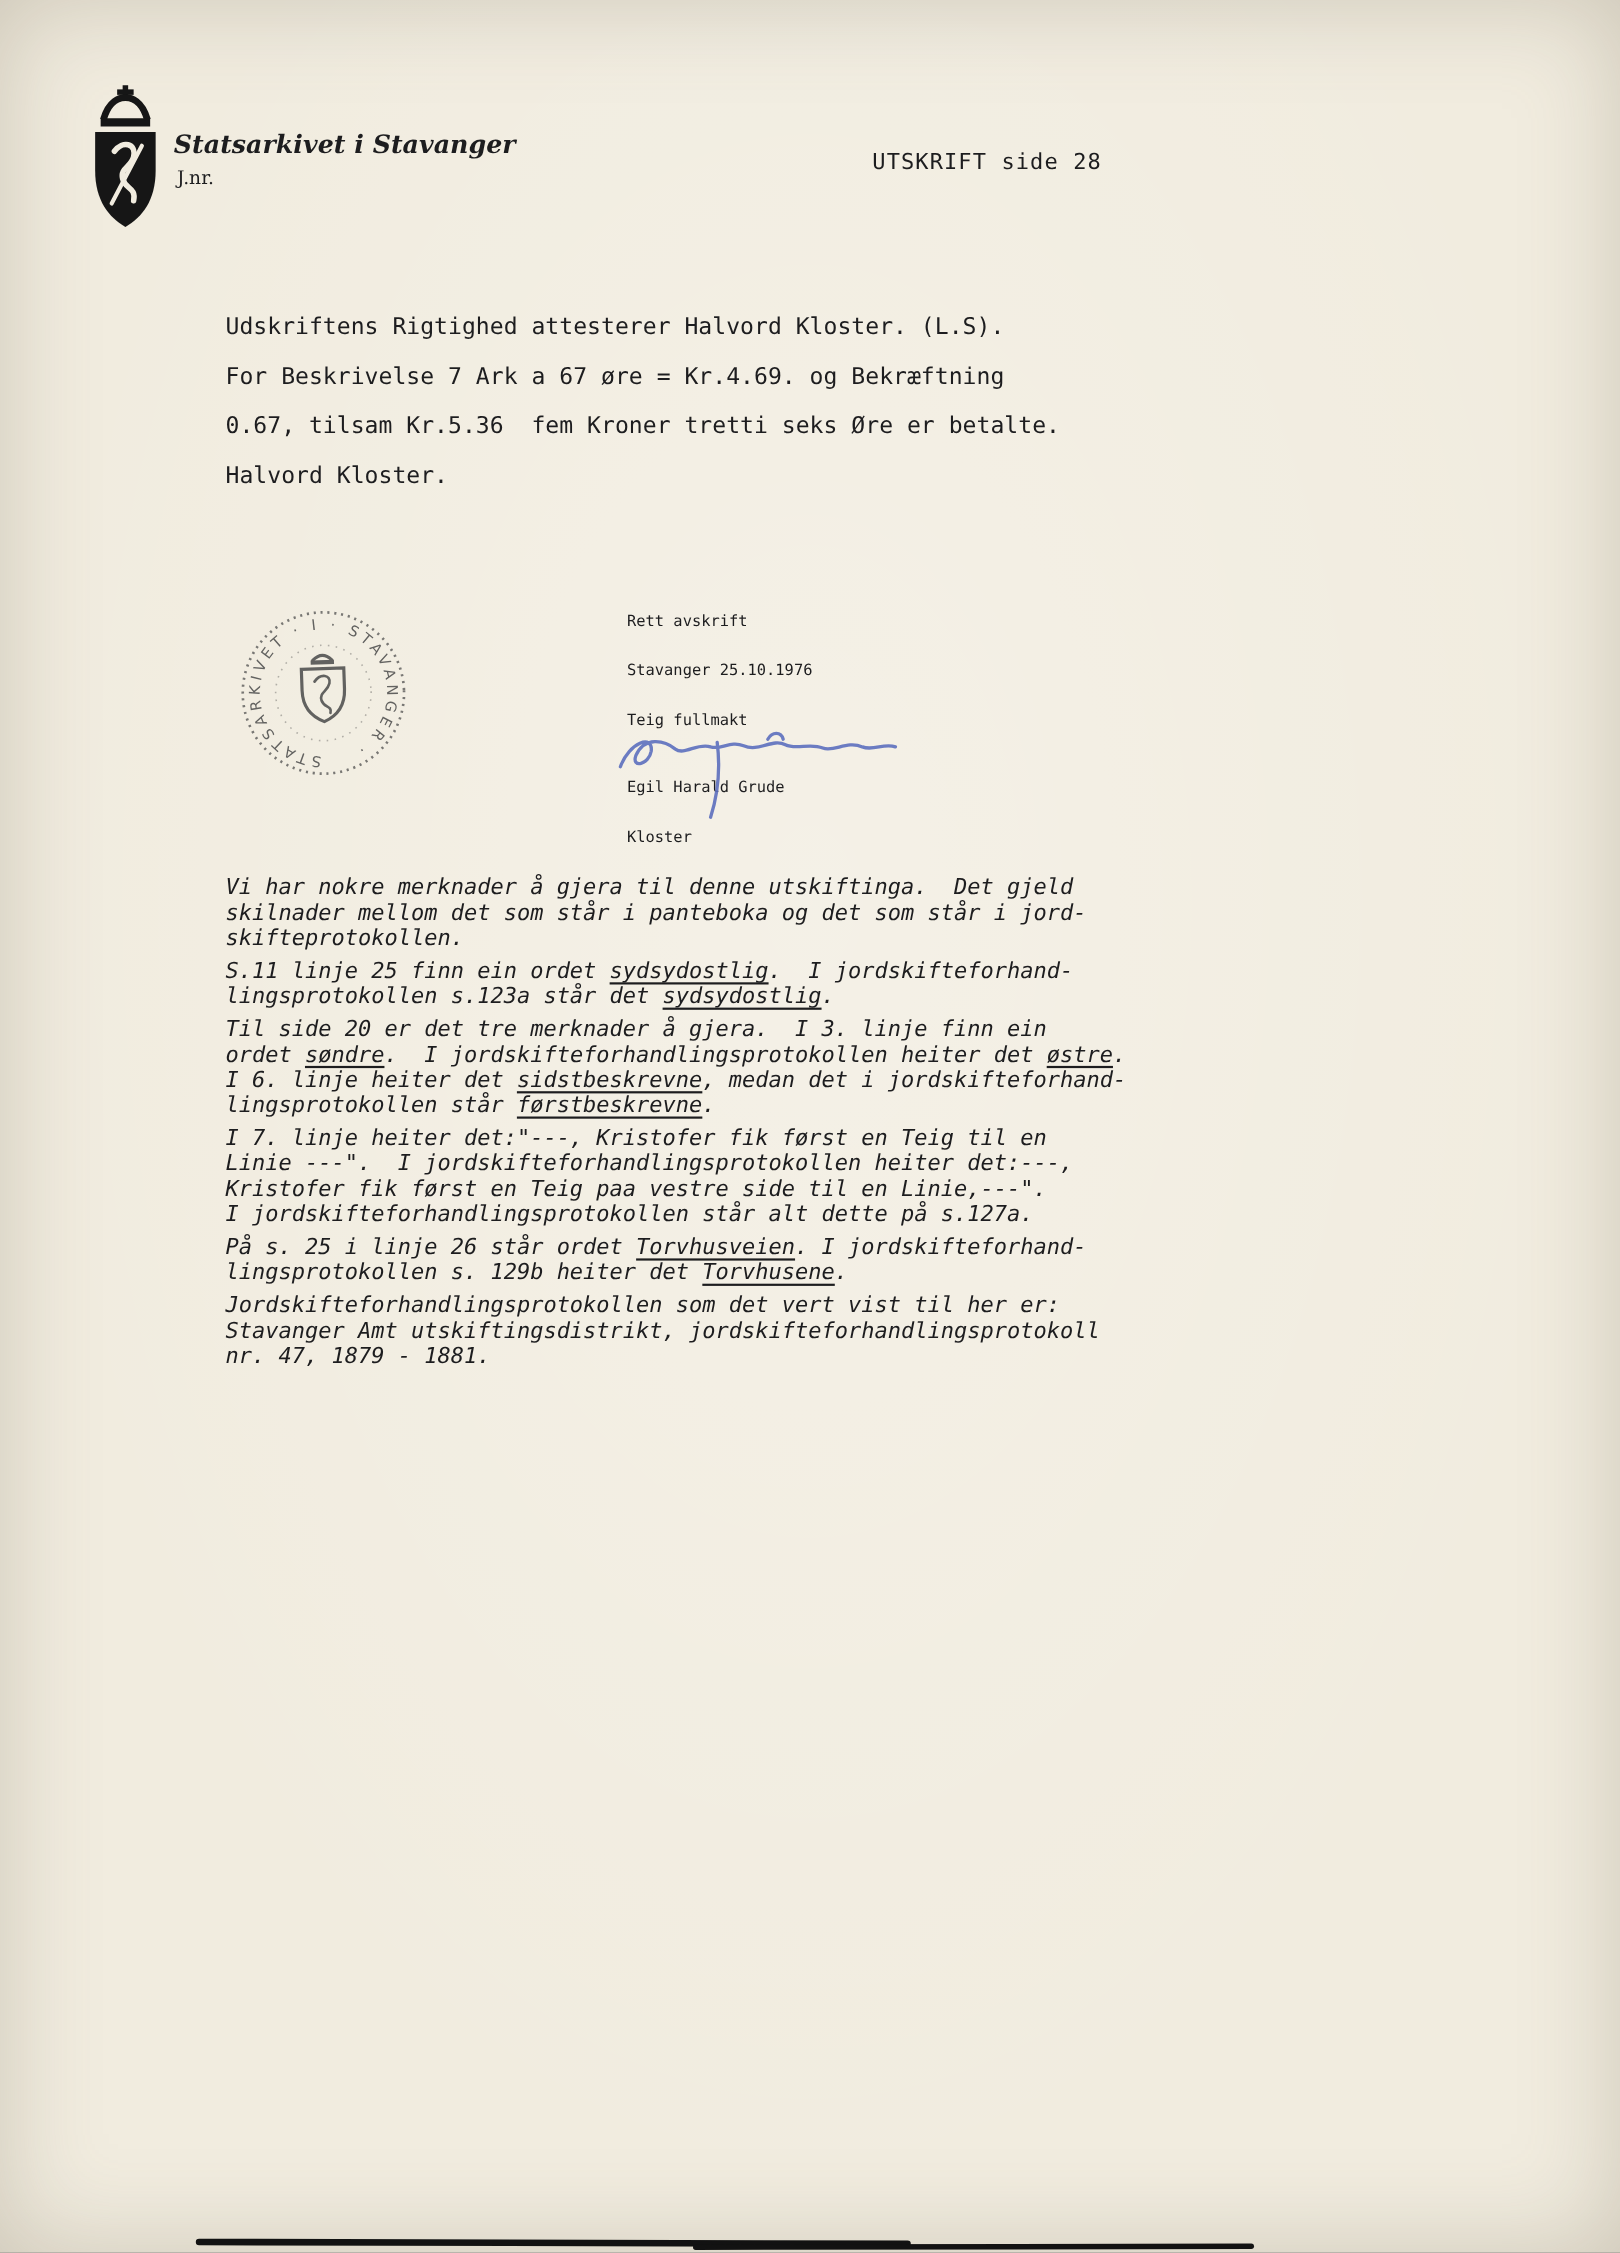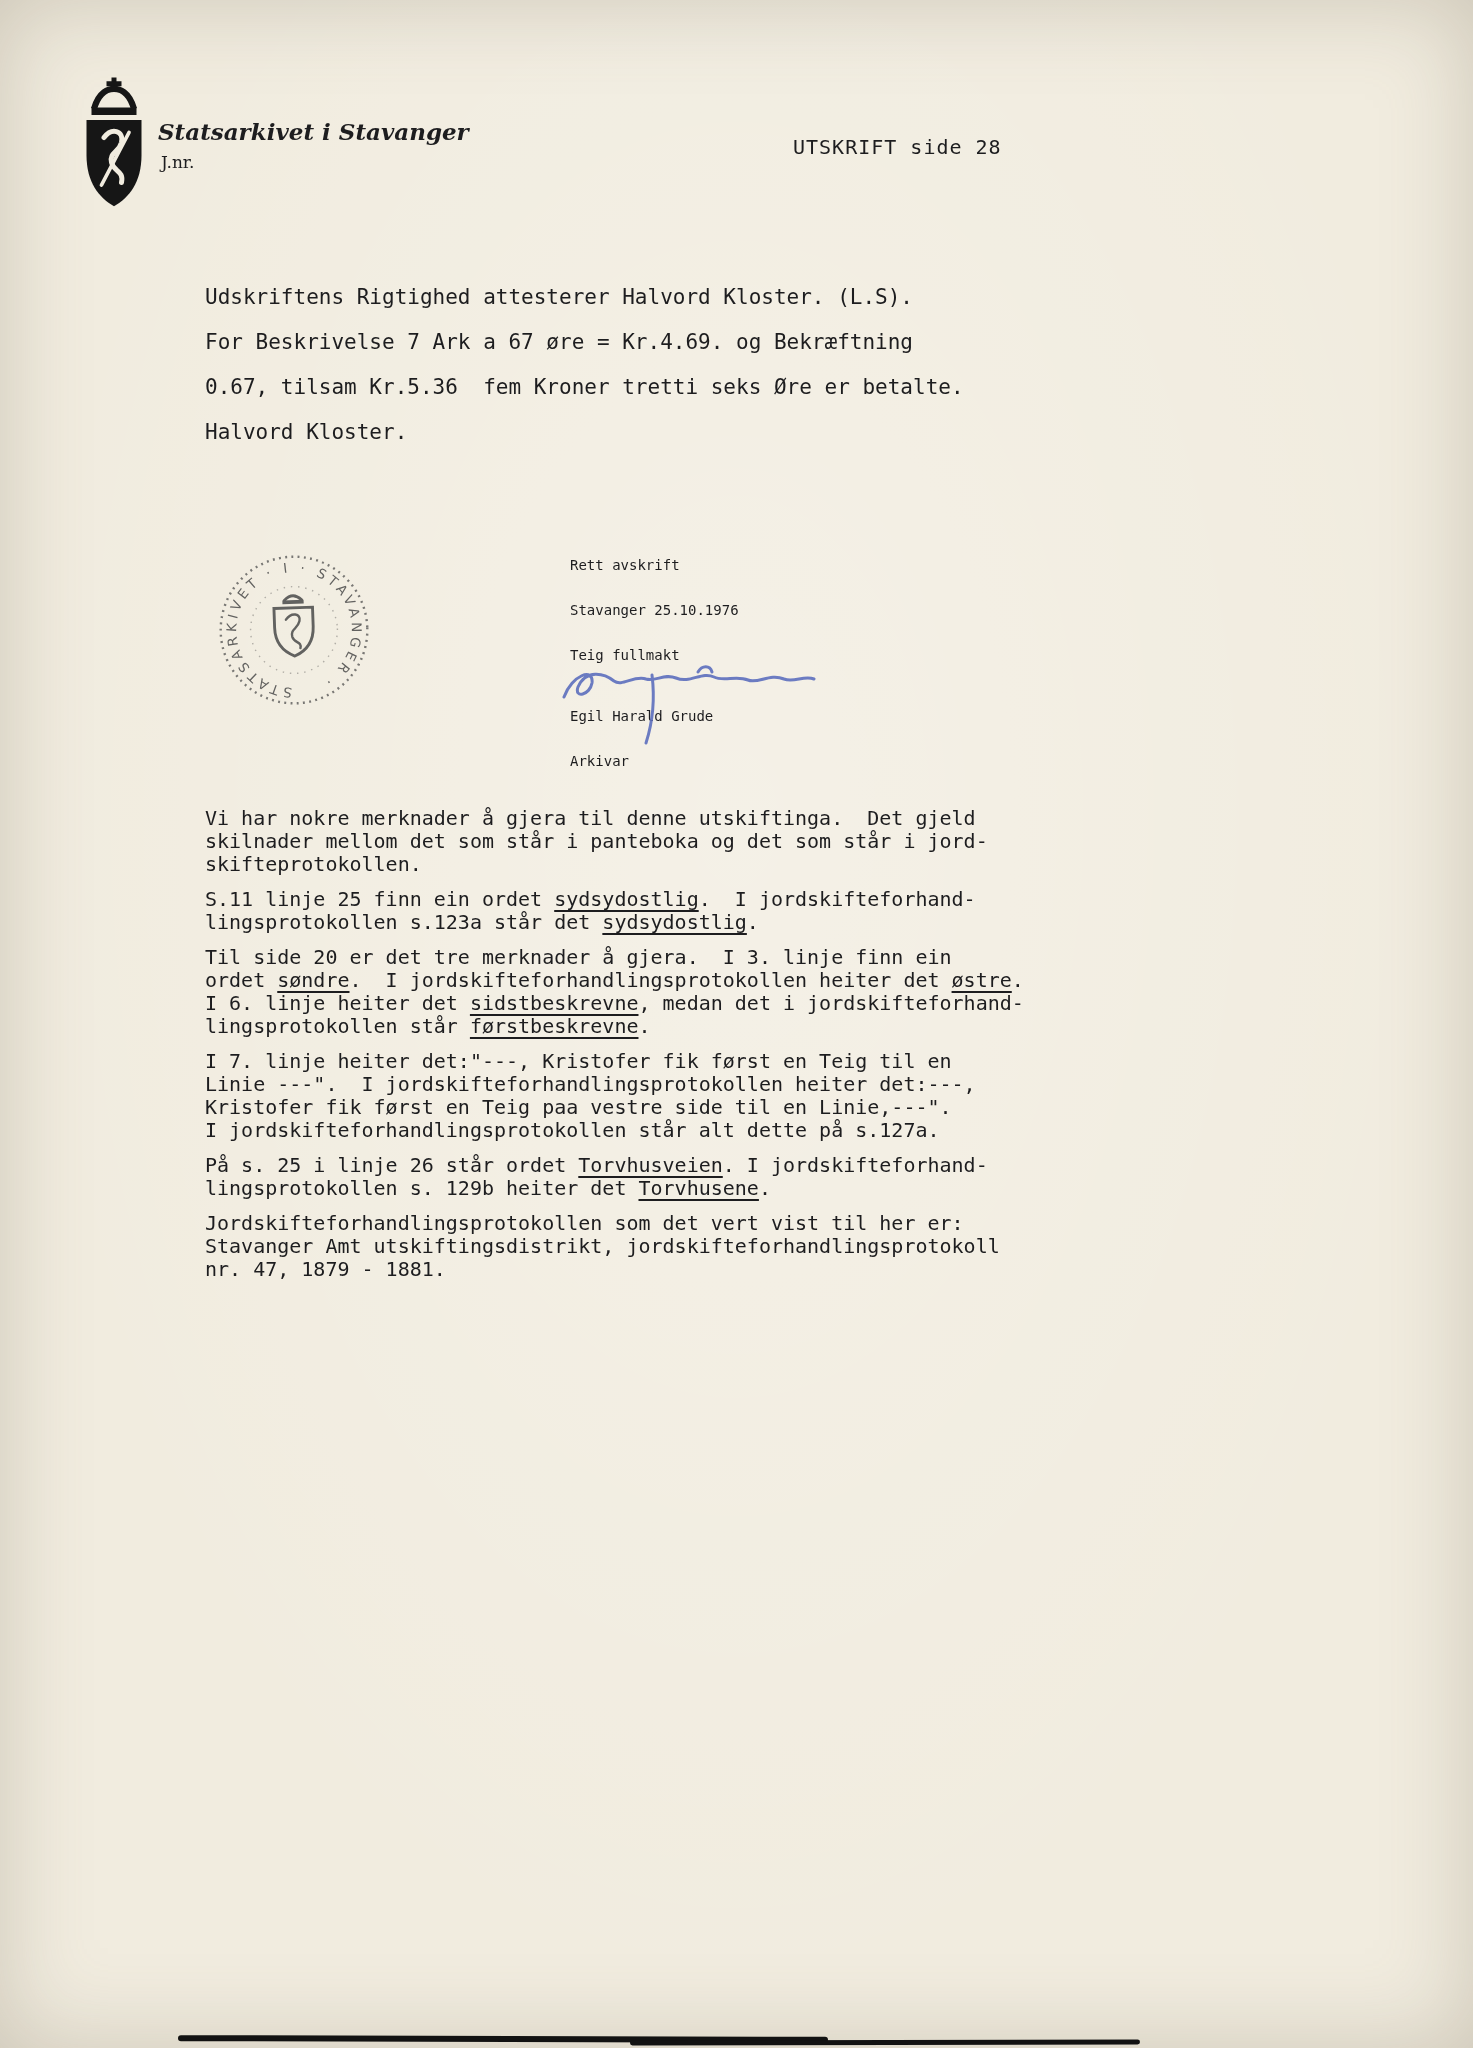--- a/index.html
+++ b/index.html
@@ -38,21 +38,21 @@
 
   
   .attestation{position:absolute;left:205px;top:275px;font-size:21px;line-height:45px;}
   .attestation .tline{white-space:pre;height:45px;}
 
   .cert{position:absolute;left:570px;top:543px;font-size:14px;line-height:45px;}
   .cert .tline{white-space:pre;height:45px;}
   .cert .signer{margin-top:16px;}
 
   .remarks{position:absolute;left:205px;top:795px;width:960px;font-size:20px;line-height:23px;}
-  .remarks p{margin:12px 0 7px 0;white-space:pre-wrap;}
+  .remarks p{margin:0 0 7px 0;white-space:pre-wrap;font-style:italic;}
   .remarks .u{text-decoration:underline;text-underline-offset:4px;}
 
   
   .stamp{position:absolute;left:212px;top:548px;width:164px;height:164px;opacity:.85;transform:rotate(-2deg);}
   .stamp text{font-family:"DejaVu Sans", sans-serif;}
 
   
   .signature{position:absolute;left:552px;top:645px;width:280px;height:110px;z-index:3;}
 
   
@@ -102,21 +102,21 @@
       <path d="M65,62 H105 V82 C105,98 97,107 85,112 C73,107 65,98 65,82 Z"></path>
       <path d="M77,74 C83,66 93,68 91,76 C89,84 81,84 83,92 C85,99 93,97 91,104" stroke-width="2.5"></path>
     </g>
   </svg>
 
   <section class="cert">
     <div class="tline">Rett avskrift</div>
     <div class="tline">Stavanger 25.10.1976</div>
     <div class="tline">Teig fullmakt</div>
     <div class="tline signer">Egil Harald Grude</div>
-    <div class="tline">Arkivar</div>
+    <div class="tline">Kloster</div>
   </section>
 
   <svg class="signature" viewBox="0 0 280 110" aria-hidden="true">
     <g fill="none" stroke="var(--signature)" stroke-width="3" stroke-linecap="round" opacity=".9">
       <path d="M12,52 C20,30 42,22 40,38 C38,50 22,54 26,42 C34,24 52,28 62,36 C70,42 82,30 94,34 C104,37 112,28 124,33 C138,39 150,26 162,32 C172,37 184,30 196,35 C206,39 218,28 232,34 C242,38 252,30 262,34"></path>
       <path d="M100,30 C103,54 101,76 94,98"></path>
       <path d="M146,27 C150,20 158,20 160,27"></path>
     </g>
   </svg>
 

